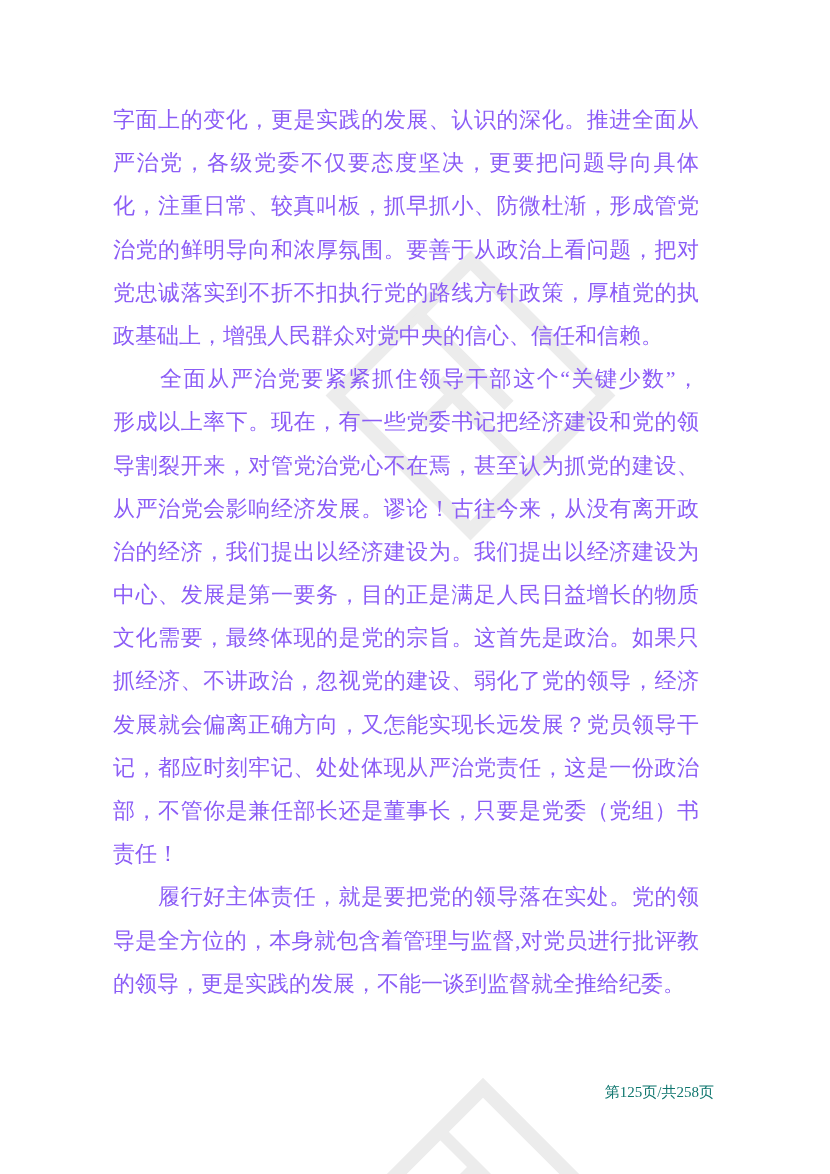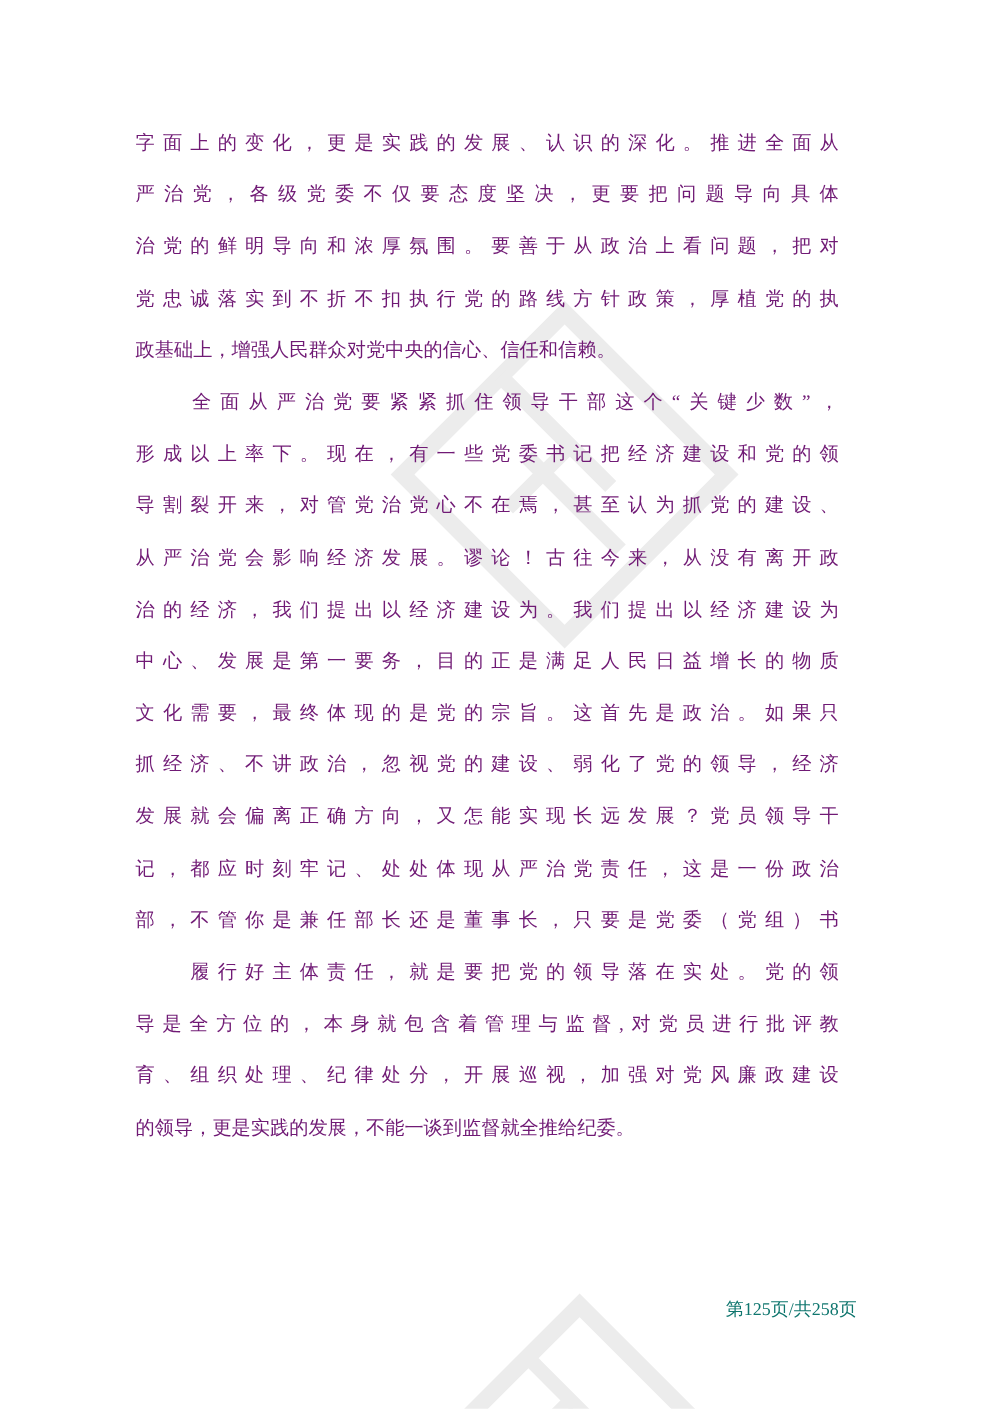--- a/index.html
+++ b/index.html
@@ -17,22 +17,22 @@
 
   
   .text-block {
     position: absolute;
     left: 113px; top: 98px;
     width: 586px;
   }
   .line {
     height: 43.2px;
     line-height: 43.2px;
-    font-size: 16px;
-    color: #701a75;
+    font-size: 22px;
+    color: #8b5cf6;
     text-align: left;
     white-space: nowrap;
     overflow: visible;
   }
   .line.full {
     white-space: normal;
     text-align: justify;
     text-align-last: justify;
     text-justify: inter-character;
   }
@@ -85,35 +85,36 @@
 
   <div class="wm wm-bot">
     <div class="wm-diamond"></div>
     <div class="wm-bar b1"></div>
     <div class="wm-bar b2"></div>
   </div>
 
   <div class="text-block" id="text-block">
       <div class="line full">字面上的变化，更是实践的发展、认识的深化。推进全面从</div>
       <div class="line full">严治党，各级党委不仅要态度坚决，更要把问题导向具体</div>
+      <div class="line full">化，注重日常、较真叫板，抓早抓小、防微杜渐，形成管党</div>
       <div class="line full">治党的鲜明导向和浓厚氛围。要善于从政治上看问题，把对</div>
       <div class="line full">党忠诚落实到不折不扣执行党的路线方针政策，厚植党的执</div>
       <div class="line">政基础上，增强人民群众对党中央的信心、信任和信赖。</div>
       <div class="line full">　　全面从严治党要紧紧抓住领导干部这个“关键少数”，</div>
       <div class="line full">形成以上率下。现在，有一些党委书记把经济建设和党的领</div>
       <div class="line full">导割裂开来，对管党治党心不在焉，甚至认为抓党的建设、</div>
       <div class="line full">从严治党会影响经济发展。谬论！古往今来，从没有离开政</div>
       <div class="line full">治的经济，我们提出以经济建设为。我们提出以经济建设为</div>
       <div class="line full">中心、发展是第一要务，目的正是满足人民日益增长的物质</div>
       <div class="line full">文化需要，最终体现的是党的宗旨。这首先是政治。如果只</div>
       <div class="line full">抓经济、不讲政治，忽视党的建设、弱化了党的领导，经济</div>
       <div class="line full">发展就会偏离正确方向，又怎能实现长远发展？党员领导干</div>
       <div class="line full">记，都应时刻牢记、处处体现从严治党责任，这是一份政治</div>
       <div class="line full">部，不管你是兼任部长还是董事长，只要是党委（党组）书</div>
+      <div class="line">责任！</div>
       <div class="line full">　　履行好主体责任，就是要把党的领导落在实处。党的领</div>
       <div class="line full">导是全方位的，本身就包含着管理与监督,对党员进行批评教</div>
-      <div class="line full">育、组织处理、纪律处分，开展巡视，加强对党风廉政建设</div>
       <div class="line">的领导，更是实践的发展，不能一谈到监督就全推给纪委。</div>
     </div>
 
   <div class="footer">第125页/共258页</div>
 
 </div>
 
 </body></html>

